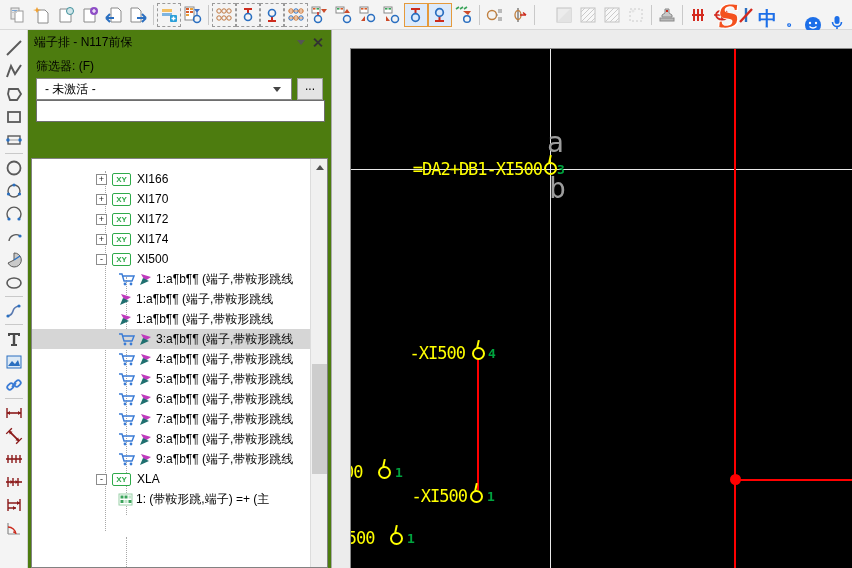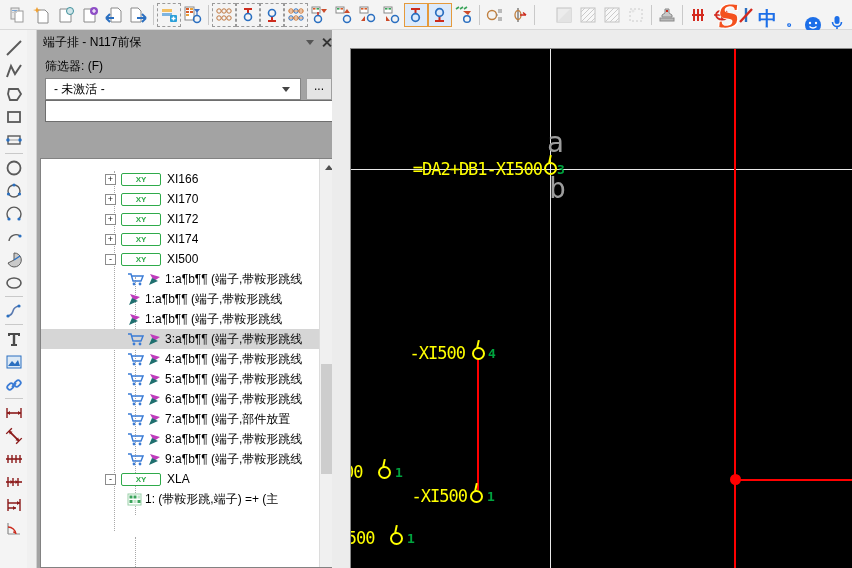--- a/index.html
+++ b/index.html
@@ -20,21 +20,21 @@
   .ime-zh{font:bold 19px "Liberation Sans",sans-serif;color:#1d6fe8;line-height:22px;}
   .ime-punct{font:bold 15px "Liberation Sans",sans-serif;color:#1d6fe8;line-height:20px;}
 
   
   #lefttools{position:absolute;left:0;top:30px;width:27px;height:538px;background:#f4f4f4;
     display:flex;flex-direction:column;align-items:center;padding-top:6px;}
   .lt-ico{width:24px;height:23px;display:flex;align-items:center;justify-content:center;flex:0 0 auto;}
   .lt-sep{width:18px;height:1px;background:#c9c9c9;margin:2px 0;flex:0 0 auto;}
 
   
-  #panel{position:absolute;left:36px;top:30px;width:305px;height:538px;background:#a3a3a3;
+  #panel{position:absolute;left:27px;top:30px;width:305px;height:538px;background:#4d7c0f;
     border-left:1px solid #d0d0d0;border-right:1px solid #a9a9a9;}
   #panel-title{height:24px;display:flex;align-items:center;padding:0 6px;font-size:12px;color:#000;}
   #panel-title .t{flex:1;}
   .cap-btn{width:16px;height:14px;display:flex;align-items:center;justify-content:center;}
   .chev-down{width:0;height:0;border-left:4px solid transparent;border-right:4px solid transparent;border-top:5px solid #555;}
   .x-ico{position:relative;width:9px;height:9px;}
   .x-ico::before,.x-ico::after{content:'';position:absolute;left:4px;top:-1px;width:2px;height:11px;background:#333;}
   .x-ico::before{transform:rotate(45deg);} .x-ico::after{transform:rotate(-45deg);}
   .p-label{font-size:12px;color:#000;margin:4px 8px 3px 8px;}
   #filter-row{display:flex;align-items:center;margin:0 8px;gap:5px;}
@@ -49,21 +49,21 @@
   
   #tree{position:absolute;left:3px;right:3px;top:128px;bottom:0;background:#fff;
     border:1px solid #828282;overflow:hidden;}
   .guide{position:absolute;width:1px;border-left:1px dotted #a8a8a8;z-index:0;}
   .trow{position:relative;height:20px;display:flex;align-items:center;font-size:12px;
     white-space:nowrap;z-index:1;color:#000;}
   .trow.sel{background:#d6d6d6;}
   .rows{position:absolute;left:0;top:0;right:17px;bottom:0;padding-top:10px;overflow:hidden;}
   .exp{width:11px;height:11px;border:1px solid #8c8c8c;background:#fff;font:9px/9px "Liberation Sans",sans-serif;
     text-align:center;margin-right:5px;flex:0 0 auto;color:#222;}
-  .xybox{width:40px;height:13px;border:1px solid #2faa4a;border-radius:2px;background:#fff;
+  .xybox{width:19px;height:13px;border:1px solid #2faa4a;border-radius:2px;background:#fff;
     font:bold 8px/11px "Liberation Sans",sans-serif;color:#2faa4a;text-align:center;margin-right:6px;flex:0 0 auto;}
   .pad1{width:64px;flex:0 0 auto;} .pad2{width:86px;flex:0 0 auto;}
   .tico{margin-right:3px;flex:0 0 auto;}
   .lbl{overflow:hidden;}
   
   #tree-sb{position:absolute;right:0;top:0;width:17px;bottom:0;background:#f0f0f0;border-left:1px solid #dcdcdc;}
   #tree-sb .up{position:absolute;top:0;left:0;width:17px;height:17px;background:#f0f0f0;display:flex;align-items:center;justify-content:center;}
   .tri-up{width:0;height:0;border-left:4px solid transparent;border-right:4px solid transparent;border-bottom:5px solid #505050;}
   #tree-sb .thumb{position:absolute;left:1px;width:15px;top:205px;height:110px;background:#cdcdcd;}
 
@@ -612,21 +612,21 @@
           <span class="pad2"></span>
         <svg class="tico" width="17" height="14">
             <path d="M1 2h3l2 7h8l2-5H5" fill="none" stroke="#3a7bd5" stroke-width="1.4"></path>
             <circle cx="7" cy="12" r="1.4" fill="#3a7bd5"></circle>
             <circle cx="13" cy="12" r="1.4" fill="#3a7bd5"></circle>
           </svg>
         <svg class="tico" width="15" height="13">
             <path d="M3 1l10 3-6 4z" fill="#c03bbd"></path>
             <path d="M2 12l9-4-6-3z" fill="#1f6f6f"></path>
           </svg>
-        <span class="lbl">7:a¶b¶¶ (端子,部件放置</span>
+        <span class="lbl">7:a¶b¶¶ (端子,带鞍形跳线</span>
         </div>
       <div class="trow">
           <span class="pad2"></span>
         <svg class="tico" width="17" height="14">
             <path d="M1 2h3l2 7h8l2-5H5" fill="none" stroke="#3a7bd5" stroke-width="1.4"></path>
             <circle cx="7" cy="12" r="1.4" fill="#3a7bd5"></circle>
             <circle cx="13" cy="12" r="1.4" fill="#3a7bd5"></circle>
           </svg>
         <svg class="tico" width="15" height="13">
             <path d="M3 1l10 3-6 4z" fill="#c03bbd"></path>

